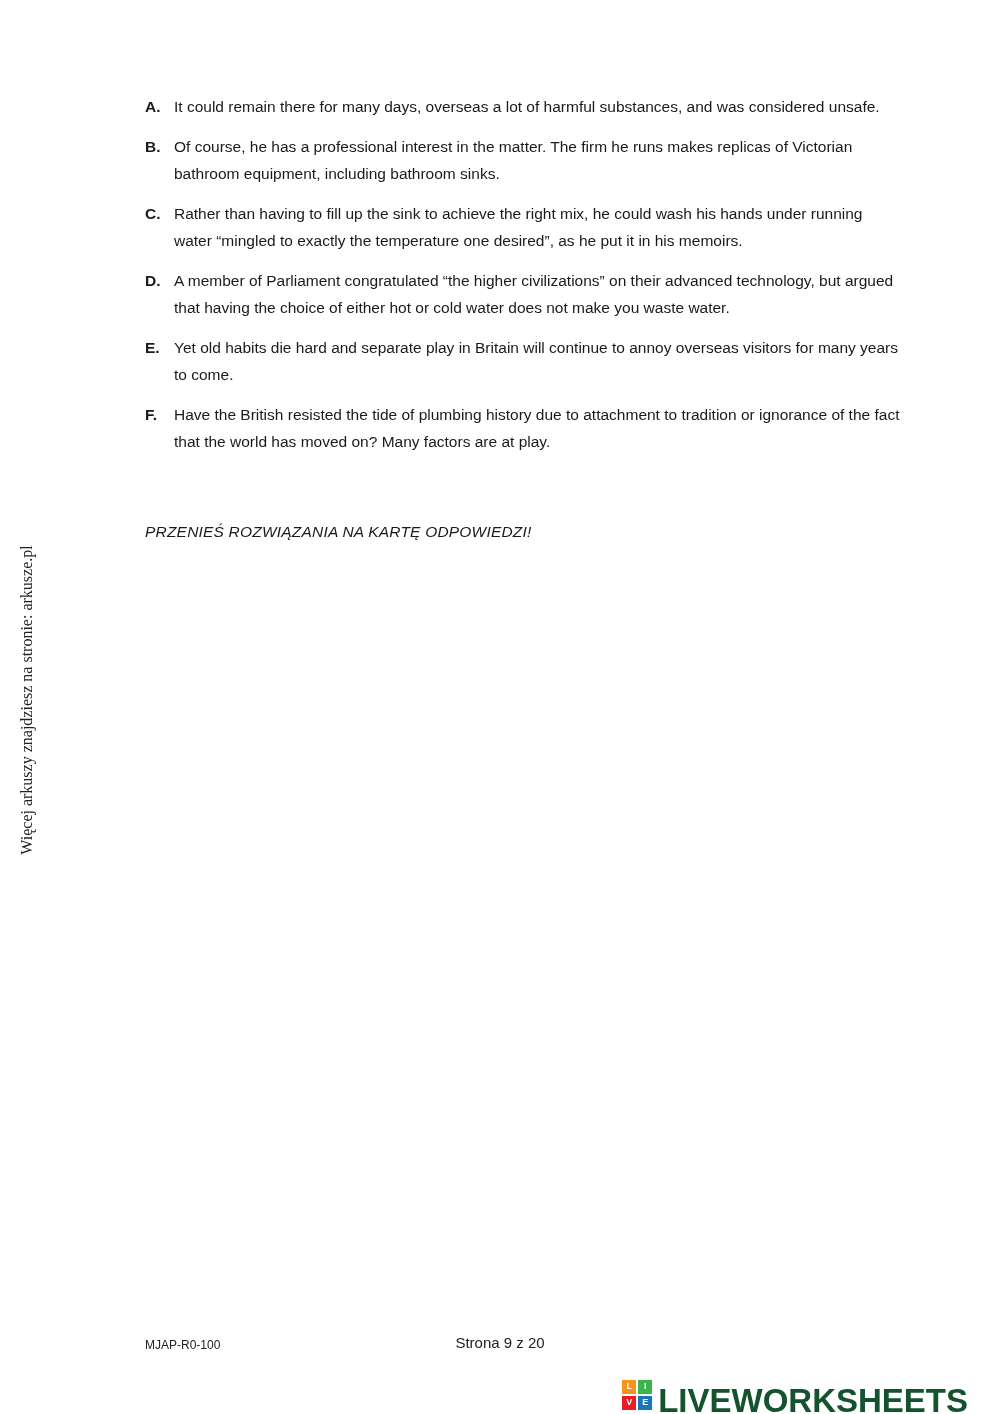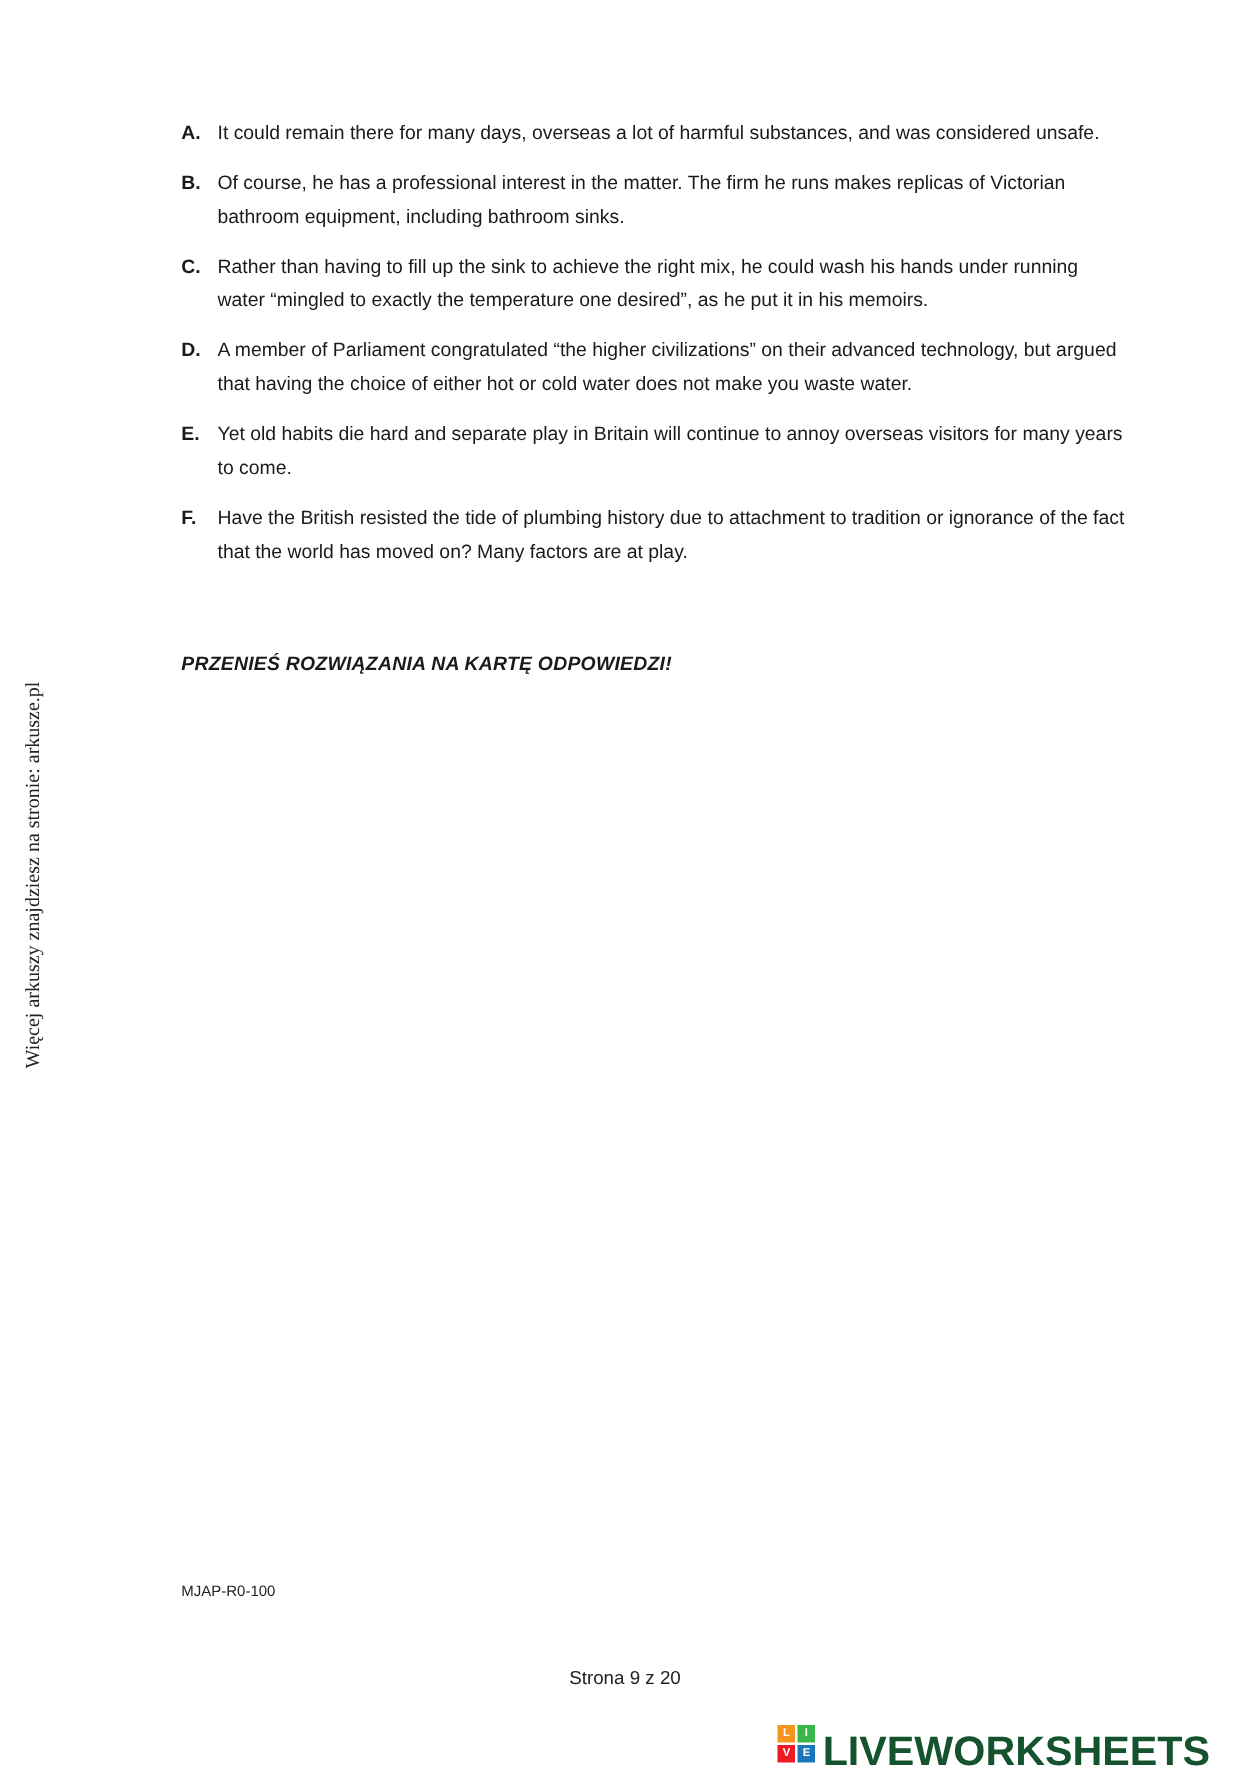--- a/index.html
+++ b/index.html
@@ -41,29 +41,29 @@
   .item-label {
     font-weight: bold;
     width: 29px;
     flex: none;
   }
   .item-text {
     flex: 1;
   }
   .instruction {
     margin-top: 63px;
-    font-weight: bold;
+    font-weight: normal;
     font-style: italic;
     font-size: 15.5px;
     letter-spacing: 0.2px;
   }
   .footer-code {
     position: absolute;
     left: 145px;
-    top: 1266px;
+    top: 1338px;
     font-size: 12px;
     color: #222222;
   }
   .footer-page {
     position: absolute;
     left: 0;
     top: 1334px;
     width: 1000px;
     text-align: center;
     font-size: 15px;

